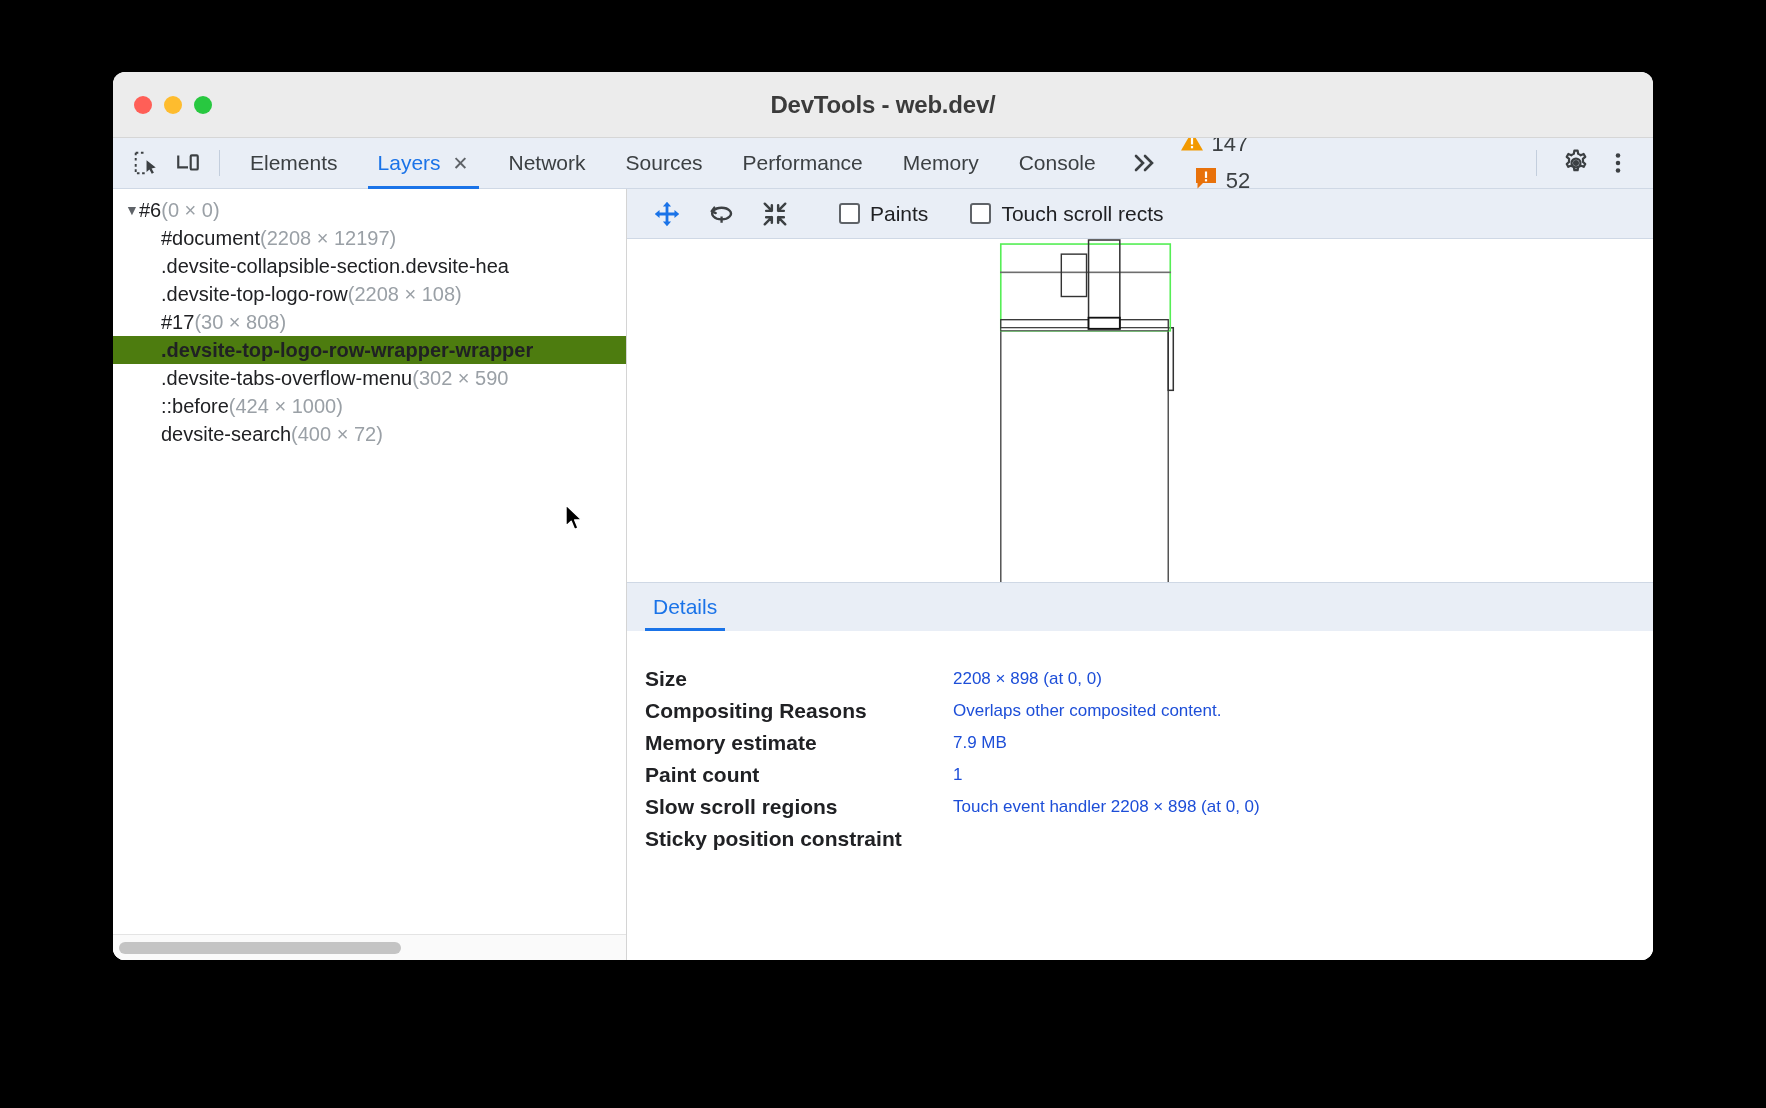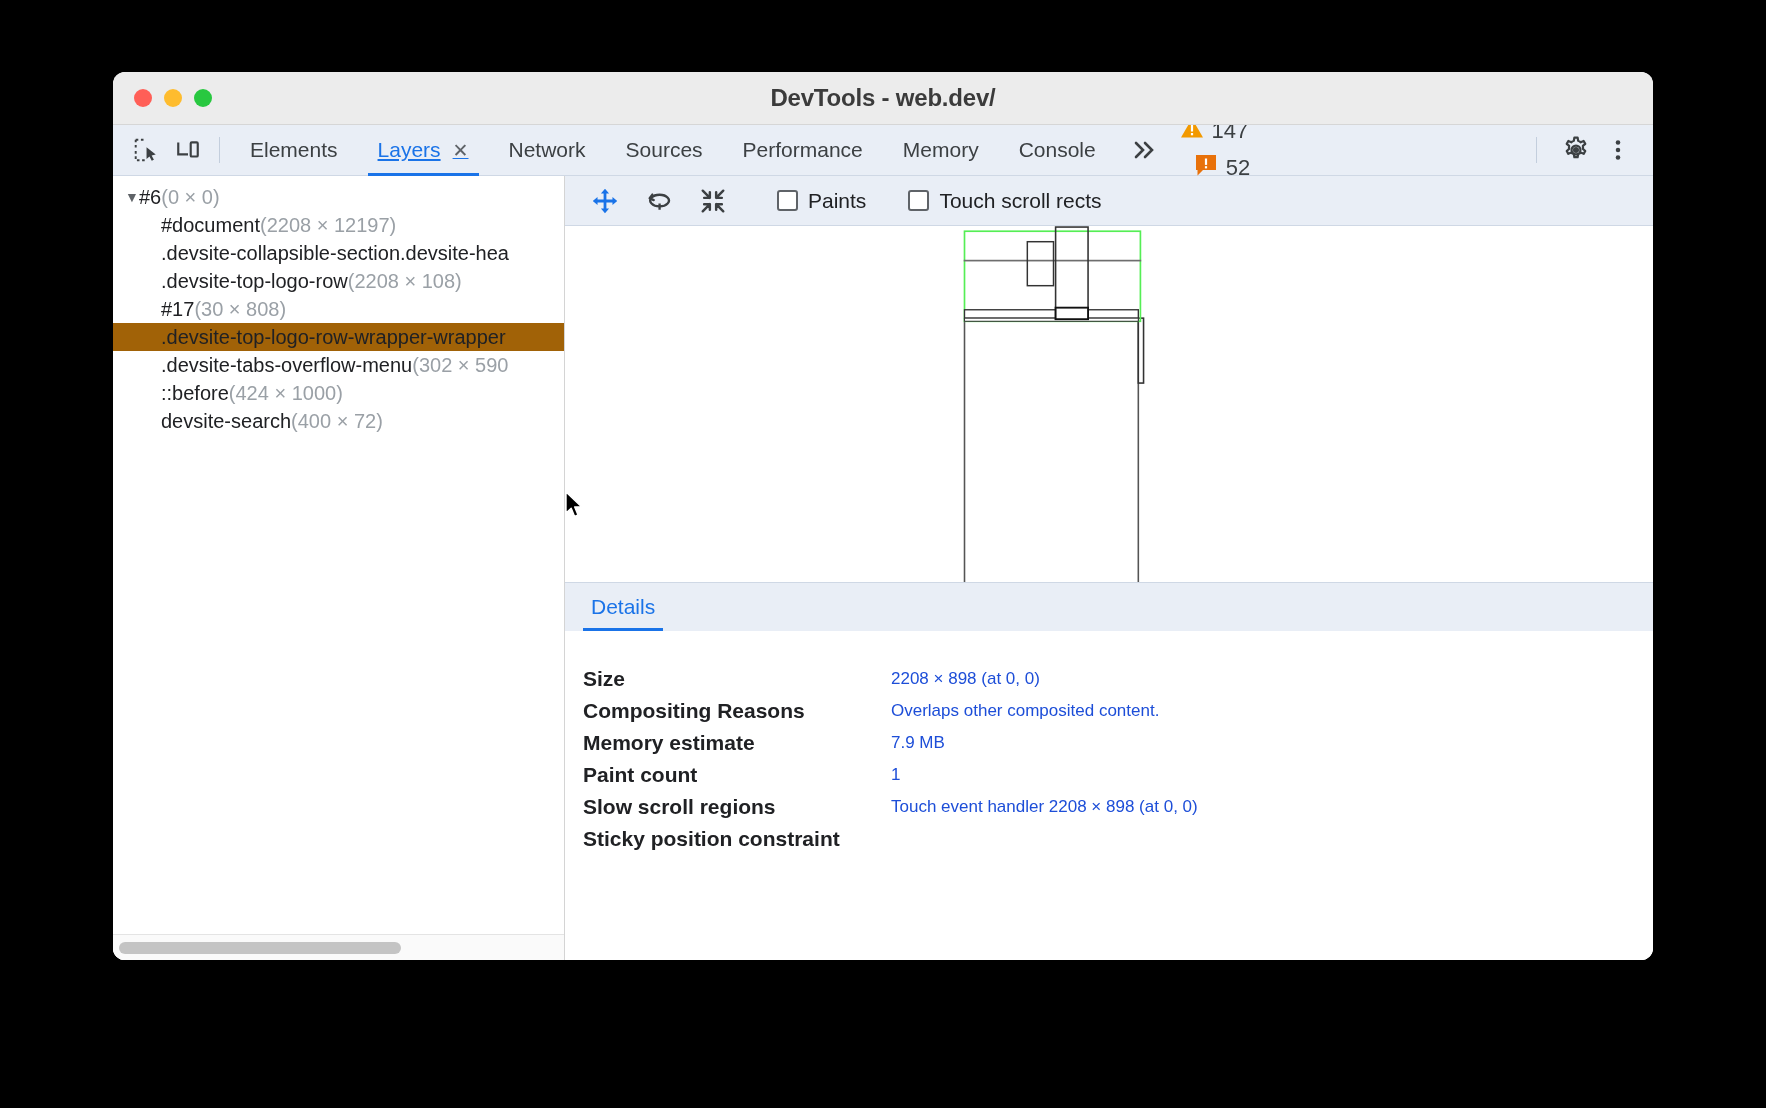--- a/index.html
+++ b/index.html
@@ -21,21 +21,21 @@
     background: #ffffff;
     border-radius: 12px;
     box-shadow: 0 14px 48px rgba(0,0,0,0.55);
     overflow: hidden;
     display: flex;
     flex-direction: column;
   }
 
   
   #titlebar {
-    height: 53px;
+    height: 66px;
     background: #ececec;
     border-bottom: 1px solid #d6d6d6;
     display: flex;
     align-items: center;
     position: relative;
     flex: none;
   }
   .traffic {
     display: flex;
     gap: 12px;
@@ -85,21 +85,21 @@
   .tab {
     display: flex;
     align-items: center;
     padding: 0 20px;
     font-size: 21px;
     color: #3c4043;
     cursor: pointer;
     position: relative;
     white-space: nowrap;
   }
-  .tab.selected { color: #1a73e8; text-decoration: underline; }
+  .tab.selected { color: #1a73e8; }
   .tab.selected::after {
     content: "";
     position: absolute;
     left: 10px; right: 10px; bottom: 0;
     height: 3px;
     background: #1a73e8;
   }
   .tab-close {
     margin-left: 12px;
     font-size: 19px;
@@ -138,21 +138,21 @@
   
   #body-split {
     flex: 1;
     display: flex;
     min-height: 0;
     background: #ffffff;
   }
 
   
   #layer-tree-pane {
-    width: 452px;
+    width: 514px;
     flex: none;
     display: flex;
     flex-direction: column;
     border-right: 1px solid #d4d4d4;
     background: #ffffff;
     min-height: 0;
     position: relative;
   }
   #layer-tree {
     flex: 1;
@@ -164,21 +164,21 @@
     height: 28px;
     line-height: 28px;
     font-size: 20px;
     color: #202124;
     padding-left: 12px;
     white-space: nowrap;
     overflow: hidden;
     cursor: pointer;
   }
   .tree-row.child { padding-left: 48px; }
-  .tree-row.selected { background: #a16207; }
+  .tree-row.selected { background: #4d7c0f; font-weight: bold; }
   .tw {
     display: inline-block;
     width: 14px;
     font-size: 14px;
     color: #5f6368;
     vertical-align: 2px;
   }
   .dim { color: #9aa0a6; }
   #hscroll-track {
     height: 26px;

